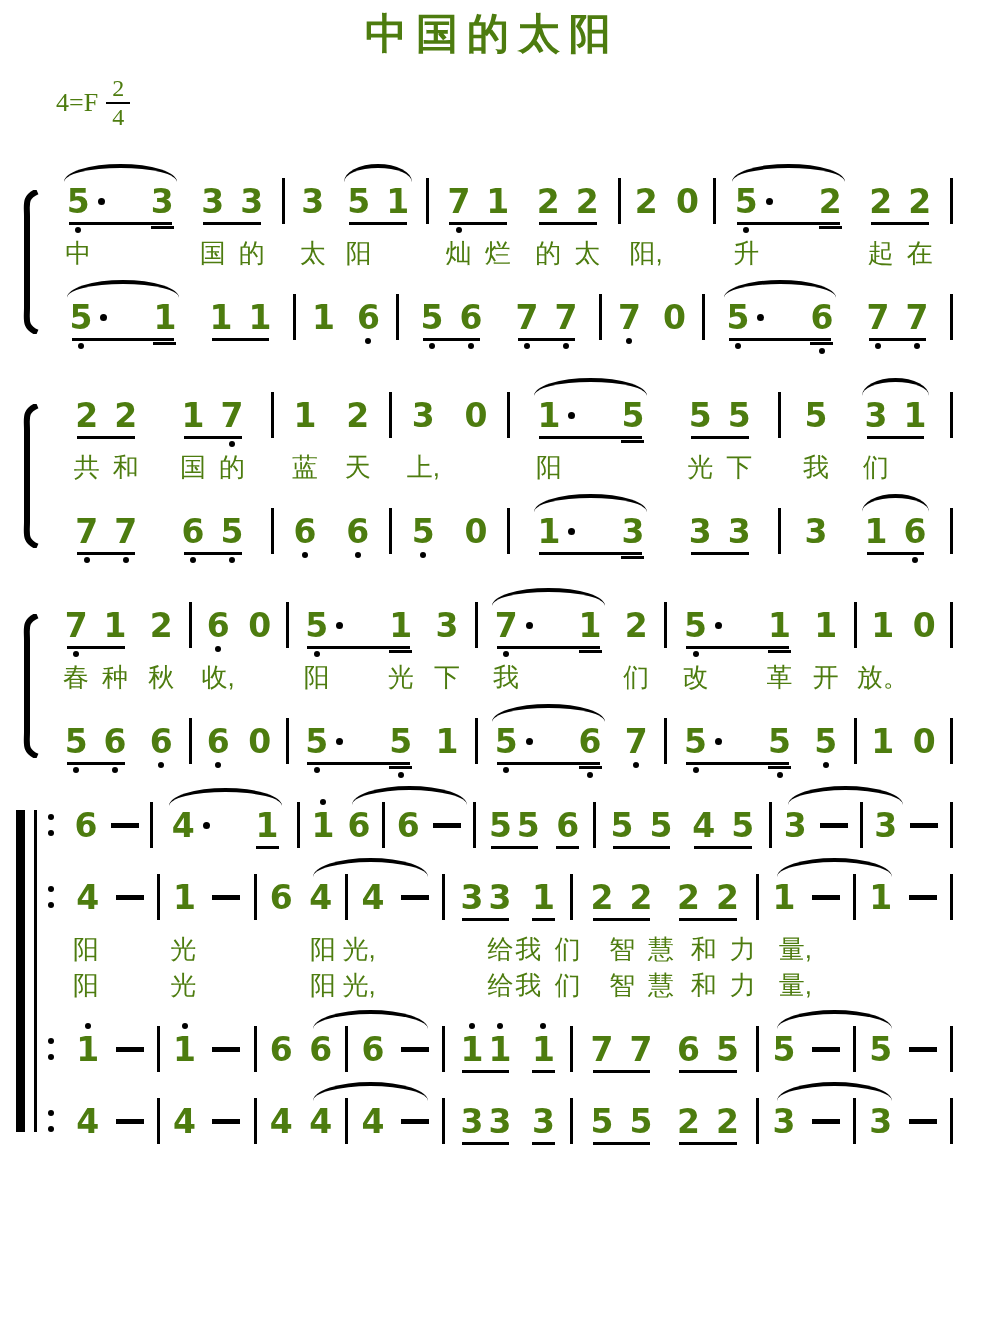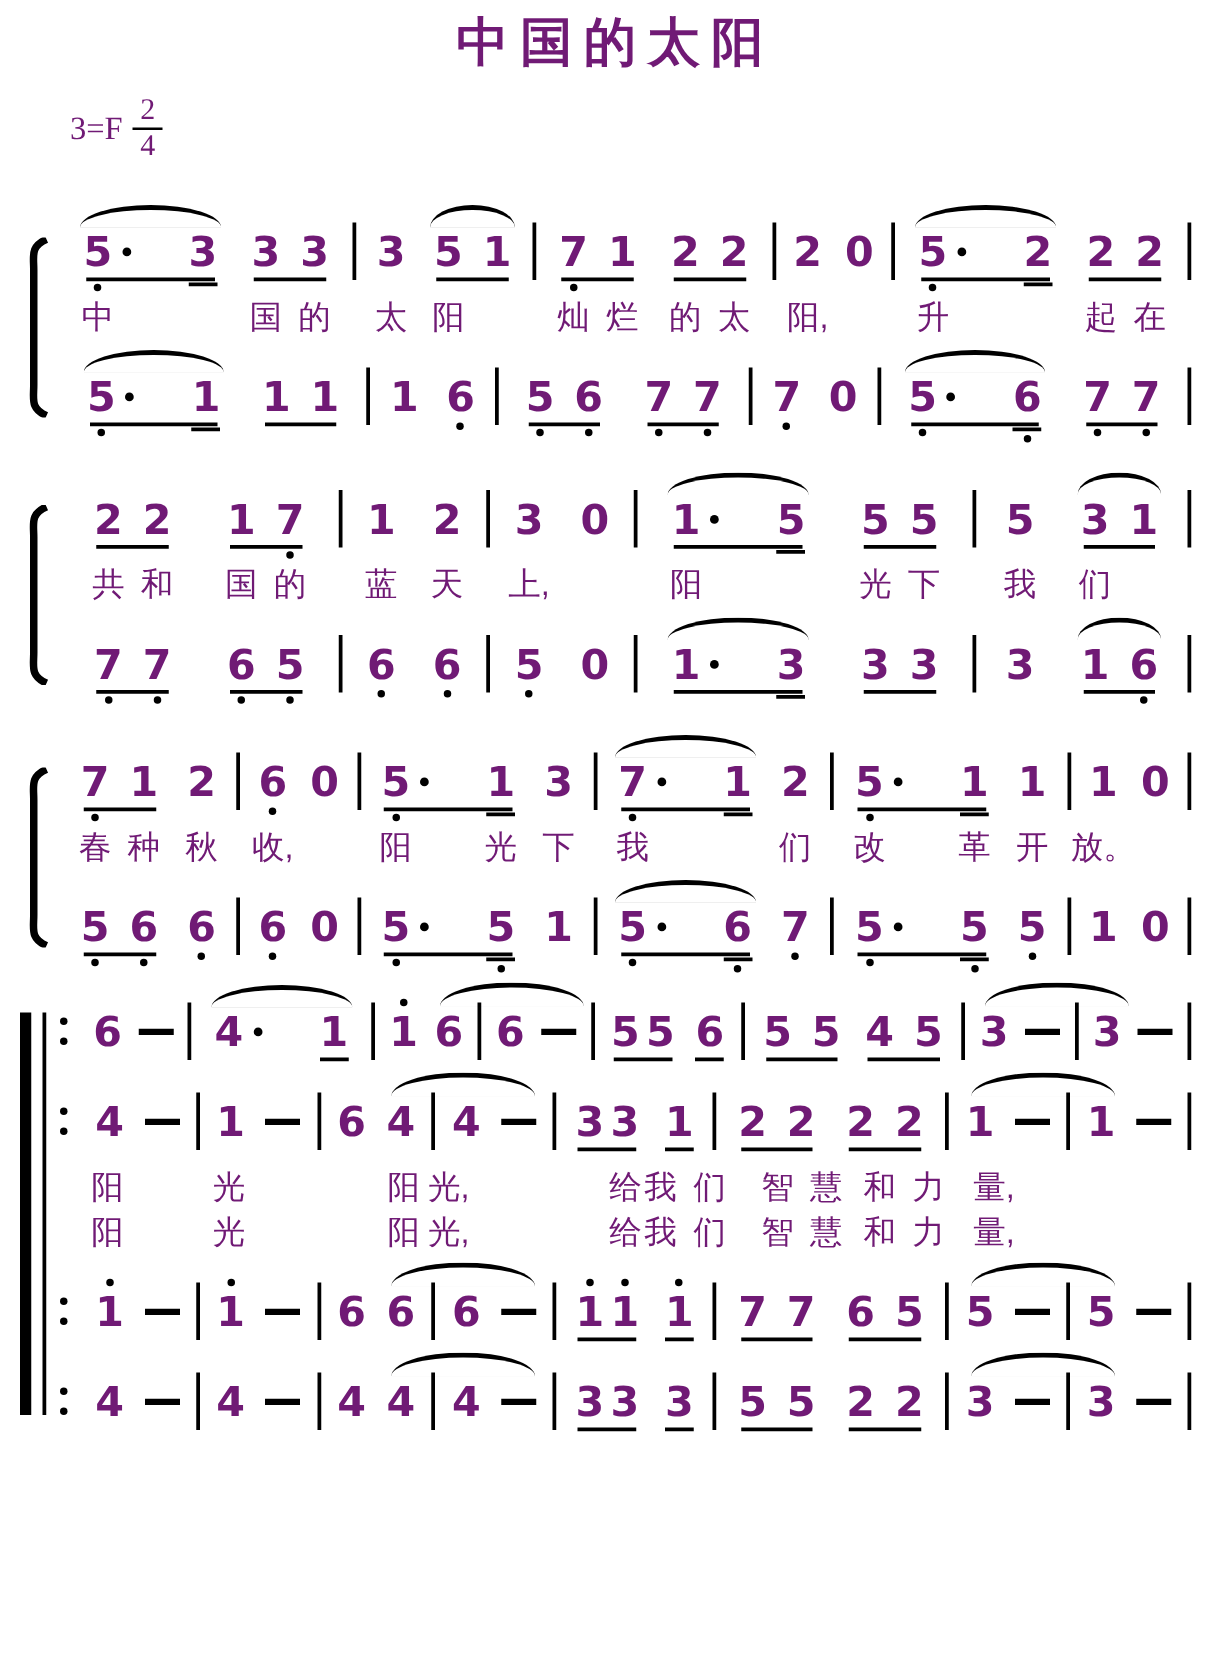--- a/index.html
+++ b/index.html
@@ -1,17 +1,17 @@
 <!DOCTYPE html>
 <html><head>
 <meta charset="utf-8">
 <style>
   html,body{margin:0;padding:0;background:#fff;}
   .page{position:relative;width:985px;height:1330px;background:#fff;overflow:hidden;
-        font-family:"Liberation Sans",sans-serif;color:#701a75;}
+        font-family:"Liberation Sans",sans-serif;color:#4d7c0f;}
   .title{position:absolute;top:6px;left:0;right:0;text-align:center;
          font-size:42px;font-weight:800;letter-spacing:9px;margin:0;}
   .hleft{position:absolute;left:56px;top:78px;font-family:"Liberation Serif",serif;
          font-size:26px;white-space:nowrap;}
   .frac{display:inline-block;text-align:center;vertical-align:middle;margin-left:8px;
         font-size:24px;line-height:1.05;position:relative;top:-2px;}
   .frac .num{display:block;border-bottom:2px solid #000;padding:0 6px 1px;}
   .frac .den{display:block;padding-top:1px;}
   .tempo{position:absolute;left:46px;top:118px;font-size:25px;font-weight:bold;
          font-style:italic;letter-spacing:3px;white-space:nowrap;}
@@ -55,21 +55,21 @@
   .rcolon i{width:6px;height:6px;border-radius:50%;background:#000;display:block;}
   .row.lyr .rcolon{visibility:hidden;}
 </style>
 </head>
 <body>
 
 <div class="page">
   <h1 class="title">中国的太阳</h1>
 
   <div class="hleft">
-    <span>3=F</span><span class="frac"><span class="num">2</span><span class="den">4</span></span>
+    <span>4=F</span><span class="frac"><span class="num">2</span><span class="den">4</span></span>
   </div>
 
 
 
   <div id="score">
       <div class="system" style="margin-top: 2px;">
         <svg viewBox="0 0 28 100" preserveAspectRatio="none" class="curly">
           <path d="M25 1 C11 5 14 10 14 18 L14 82 C14 90 11 95 25 99" fill="none" stroke="#000" stroke-width="6" vector-effect="non-scaling-stroke"></path>
         </svg>
         <div class="row notes">

